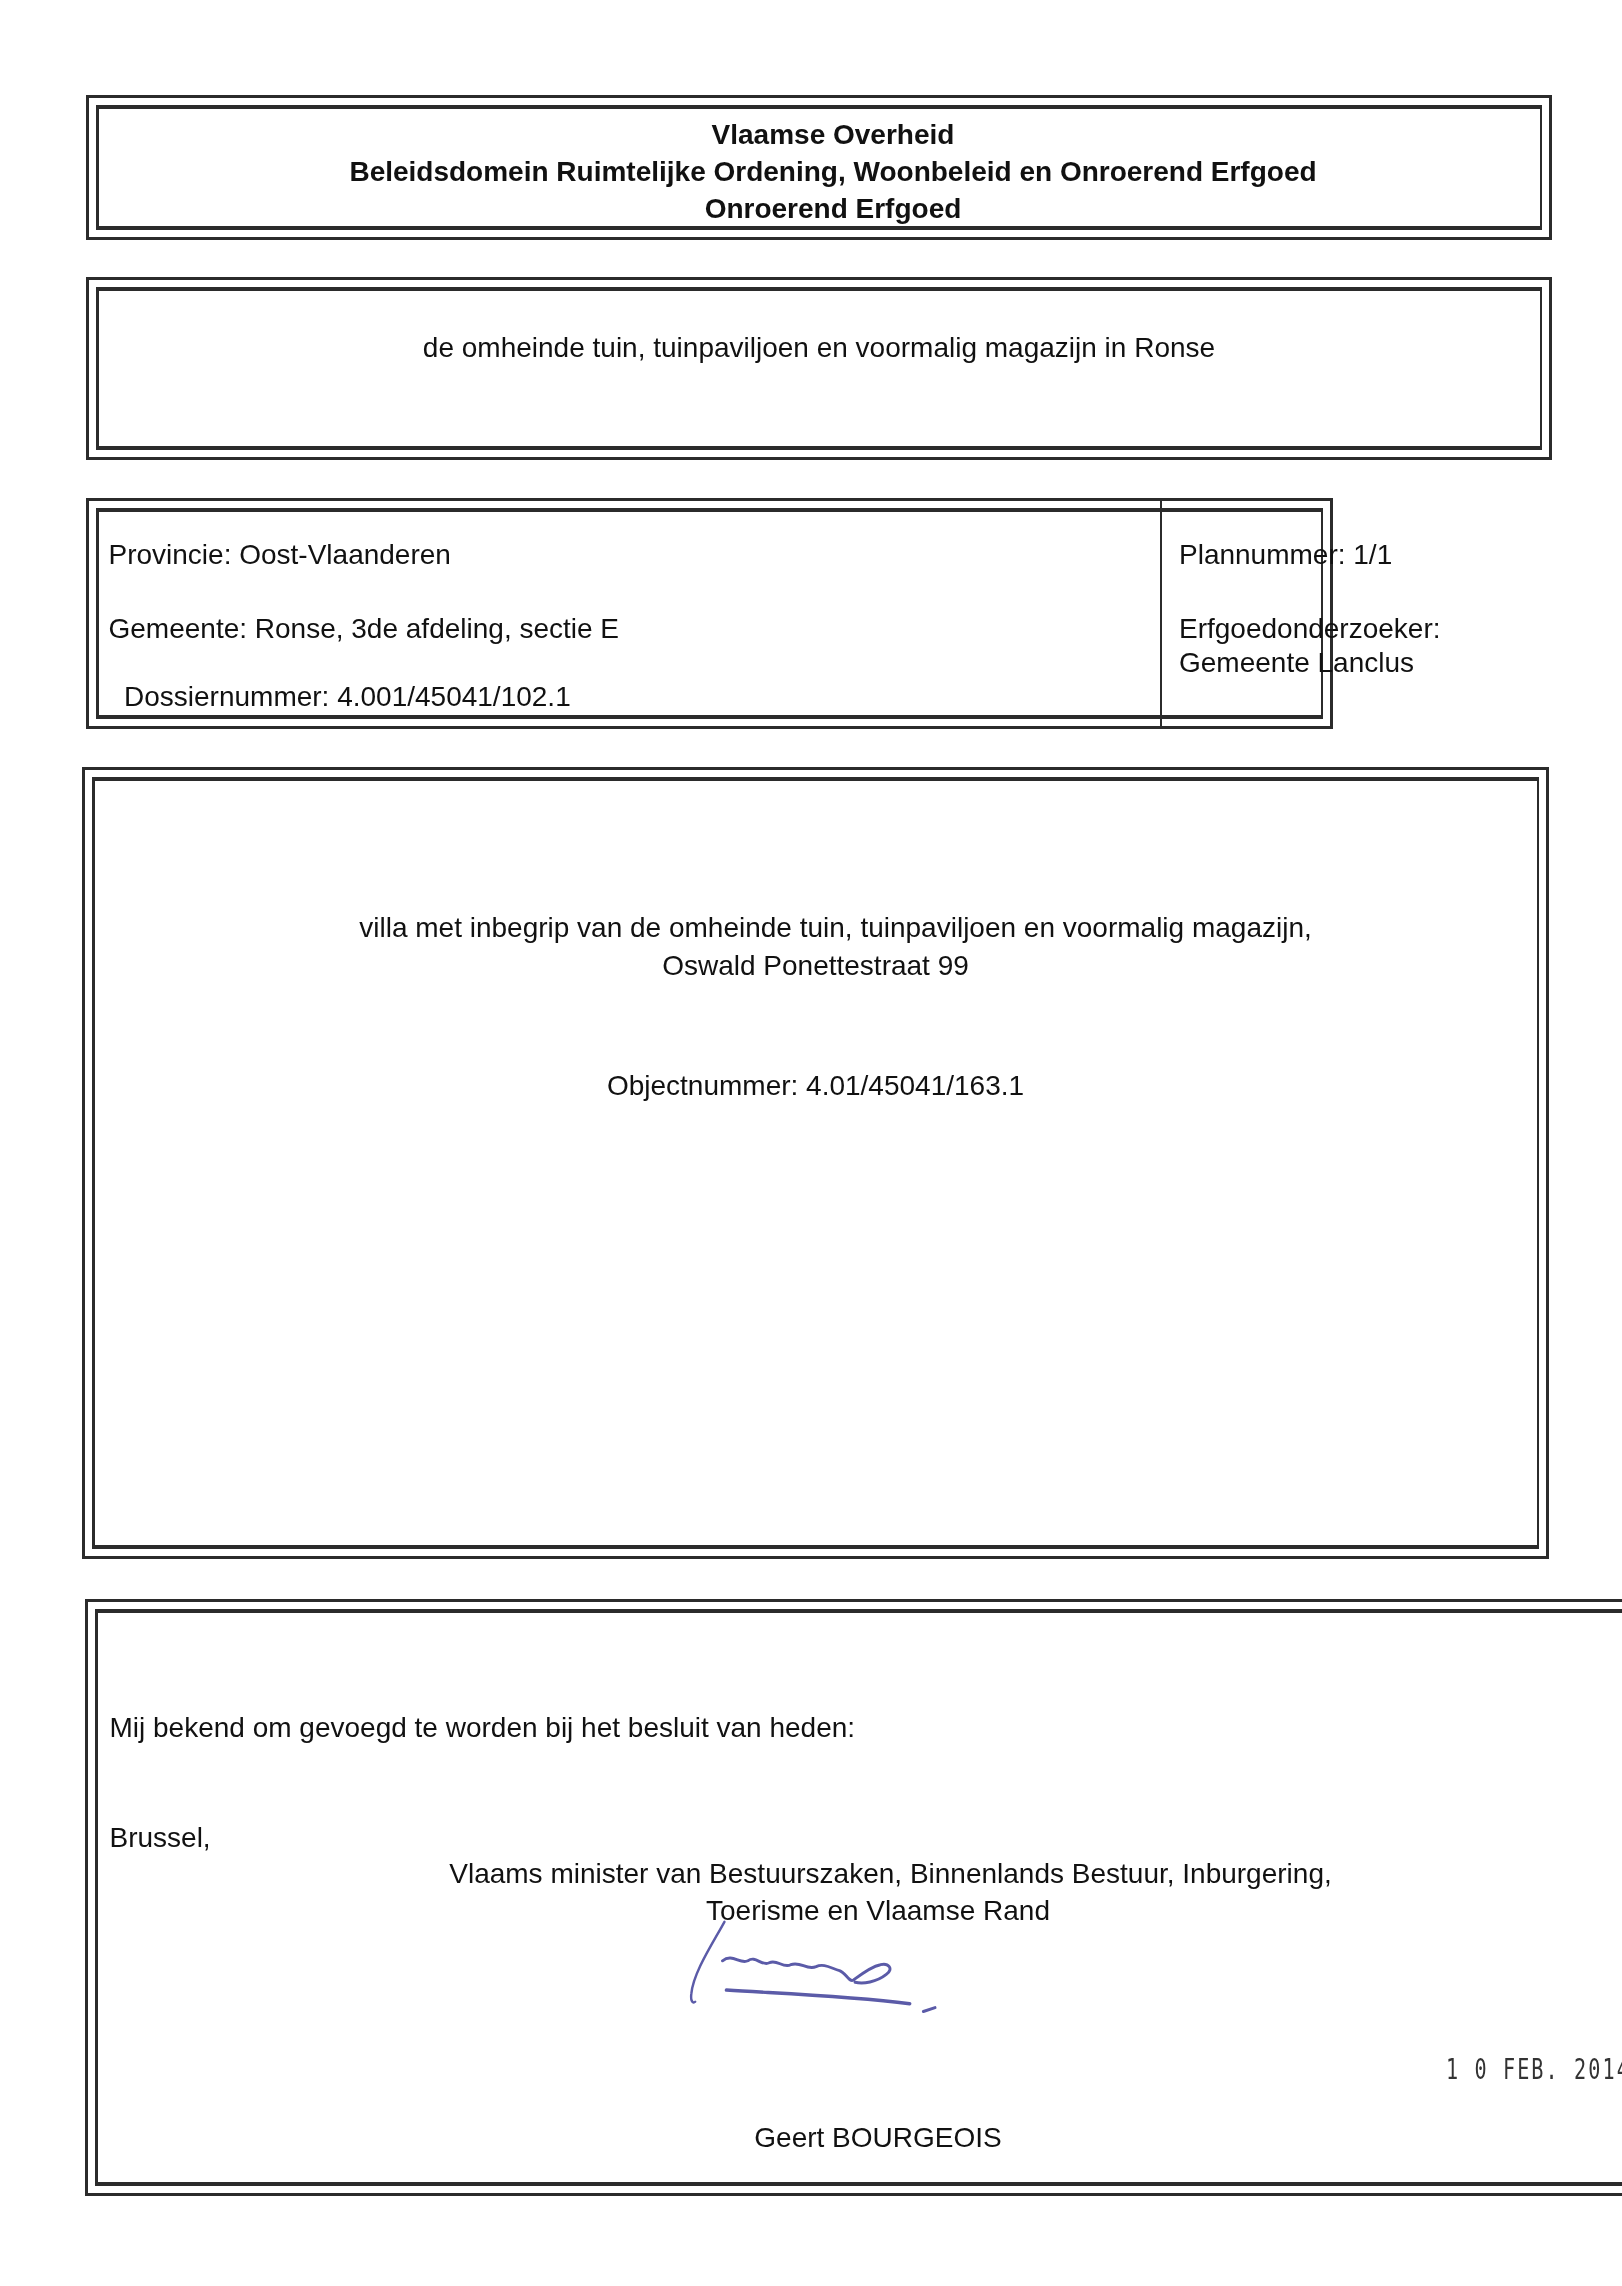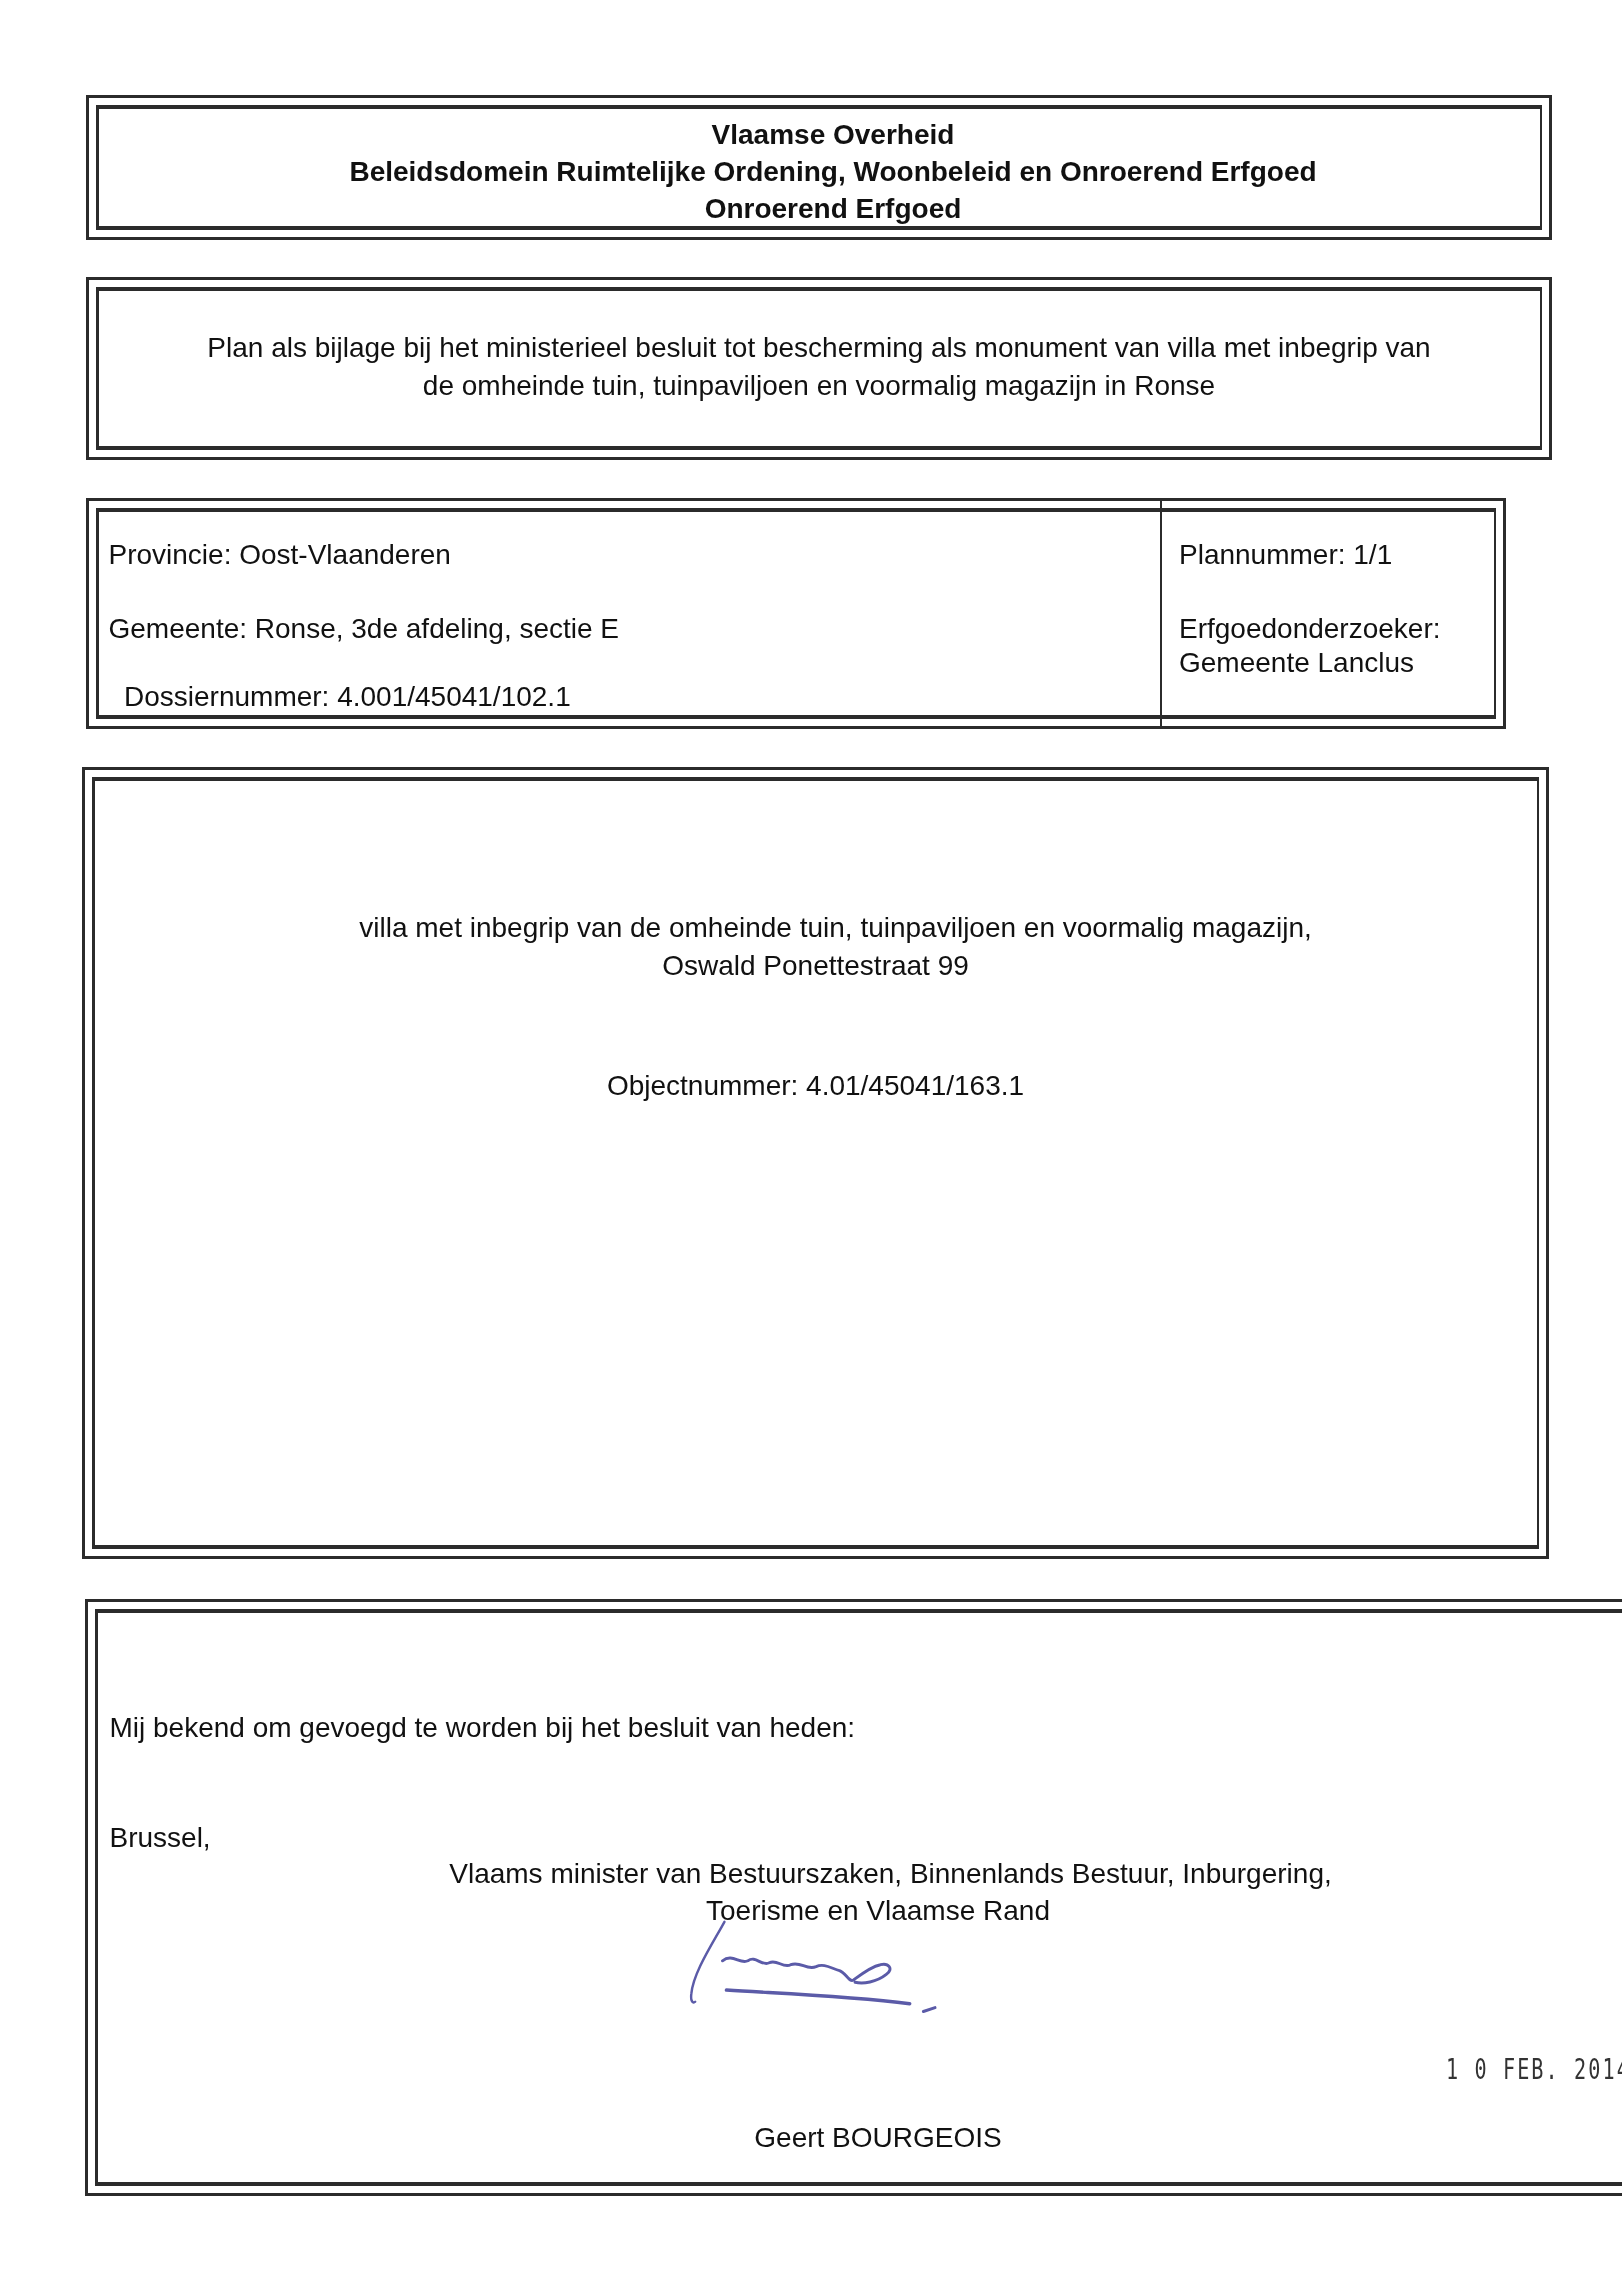--- a/index.html
+++ b/index.html
@@ -11,21 +11,21 @@
   .t { position: absolute; white-space: nowrap; }
 
   #box1 { left: 86px; top: 95px; width: 1466px; height: 145px; }
   #box1 .txt { position: absolute; left: 0; right: 0; top: 17.6px; text-align: center;
                font-size: 28px; font-weight: bold; line-height: 37px; padding-left: 28px; }
 
   #box2 { left: 86px; top: 277px; width: 1466px; height: 183px; }
   #box2 .txt { position: absolute; left: 0; right: 0; top: 49px; text-align: center;
                font-size: 28px; line-height: 38px; }
 
-  #box3 { left: 86px; top: 498px; width: 1420px; height: 231px; }
+  #box3 { left: 86px; top: 498px; width: 1247px; height: 231px; }
   #box3 .divider { position: absolute; left: 1071px; top: 0; bottom: 0; width: 2px; background: #2b2b2b; }
   #box3 .t { font-size: 28px; line-height: 34px; }
 
   #box4 { left: 82px; top: 767px; width: 1467px; height: 792px; }
   #box4 .t { left: 0; right: 0; text-align: center; font-size: 28px; line-height: 37px; }
 
   #box5 { left: 85px; top: 1599px; width: 1586px; height: 597px; }
   #box5 .t { font-size: 28px; line-height: 37px; }
 
   .stamp { font-family: "DejaVu Sans Mono", monospace; font-size: 29px; color: #333333;
@@ -40,21 +40,20 @@
   <div class="txt">
     <div>Vlaamse Overheid</div>
     <div>Beleidsdomein Ruimtelijke Ordening, Woonbeleid en Onroerend Erfgoed</div>
     <div>Onroerend Erfgoed</div>
   </div>
 </div>
 
 <div class="box" id="box2">
   <div class="inner"></div>
   <div class="txt">
-    <div>Plan als bijlage bij het ministerieel besluit tot bescherming als monument van villa met inbegrip van</div>
     <div>de omheinde tuin, tuinpaviljoen en voormalig magazijn in Ronse</div>
   </div>
 </div>
 
 <div class="box" id="box3">
   <div class="inner"></div>
   <div class="divider"></div>
   <div class="t" style="left:19.5px; top:37px;">Provincie: Oost-Vlaanderen</div>
   <div class="t" style="left:19.5px; top:111px;">Gemeente: Ronse, 3de afdeling, sectie E</div>
   <div class="t" style="left:35px; top:179px;">Dossiernummer: 4.001/45041/102.1</div>

